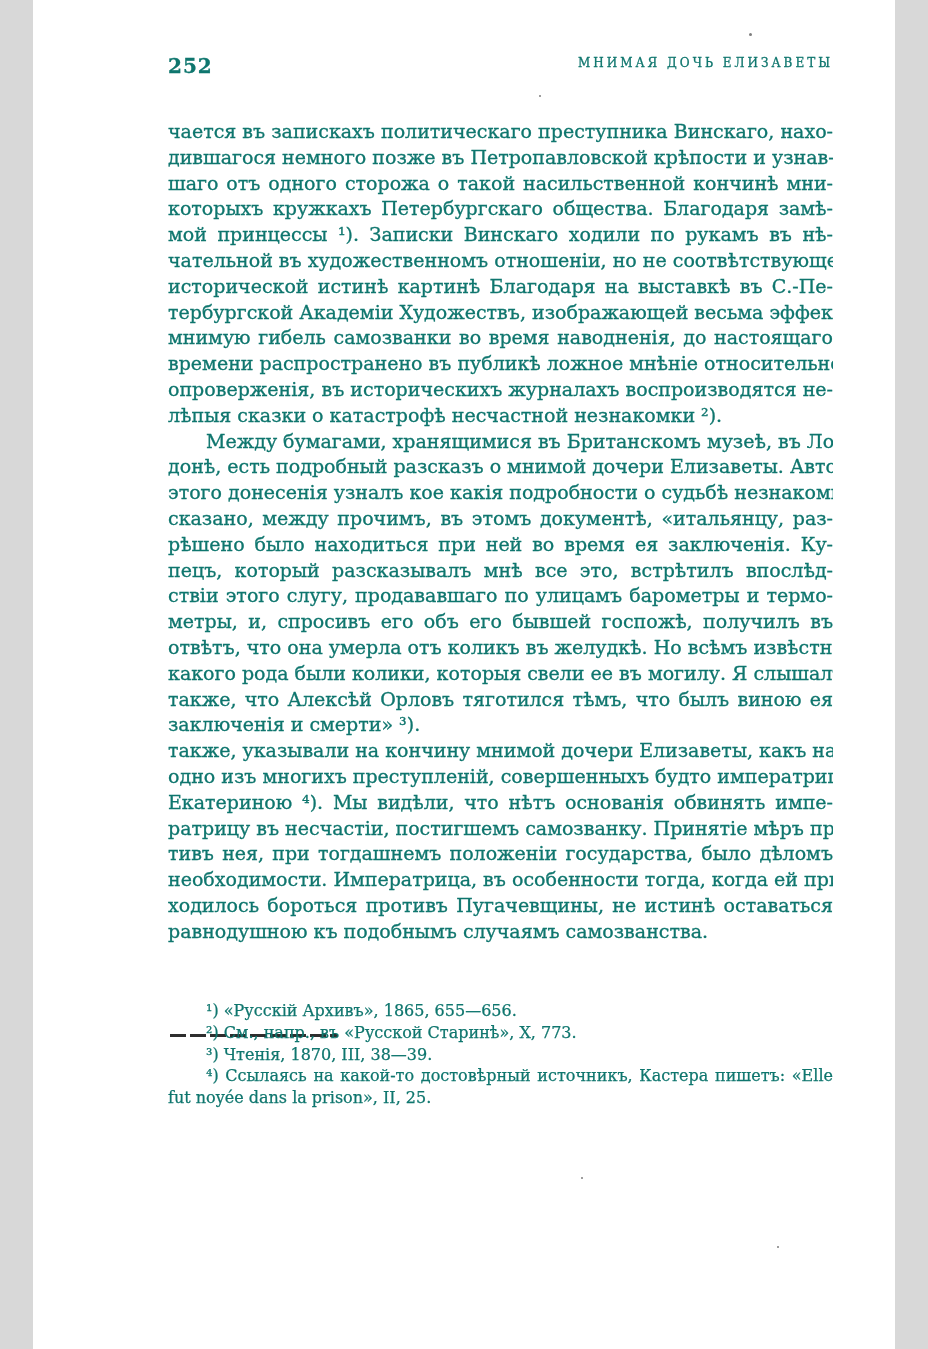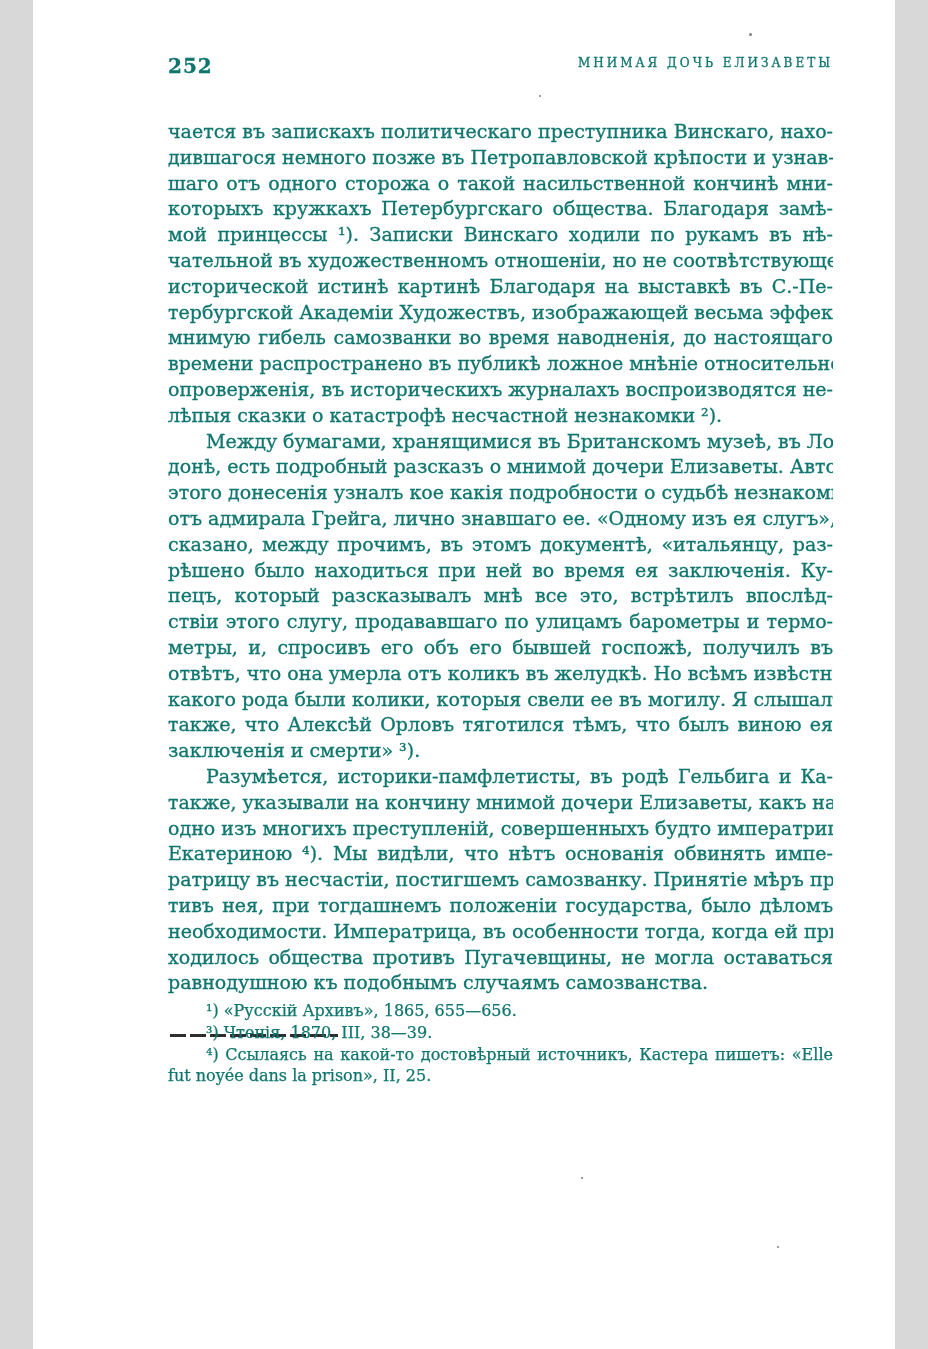--- a/index.html
+++ b/index.html
@@ -108,45 +108,44 @@
       <div class="line">чательной въ художественномъ отношеніи, но не соотвѣтствующей</div>
       <div class="line">исторической истинѣ картинѣ Благодаря на выставкѣ въ С.-Пе-</div>
       <div class="line">тербургской Академіи Художествъ, изображающей весьма эффектно</div>
       <div class="line">мнимую гибель самозванки во время наводненія, до настоящаго</div>
       <div class="line">времени распространено въ публикѣ ложное мнѣніе относительно</div>
       <div class="line">опроверженія, въ историческихъ журналахъ воспроизводятся не-</div>
       <div class="line last">лѣпыя сказки о катастрофѣ несчастной незнакомки ²).</div>
       <div class="line indent">Между бумагами, хранящимися въ Британскомъ музеѣ, въ Лон-</div>
       <div class="line">донѣ, есть подробный разсказъ о мнимой дочери Елизаветы. Авторъ</div>
       <div class="line">этого донесенія узналъ кое какія подробности о судьбѣ незнакомки</div>
-      <div class="line">отъ адмирала Грейга, лично знавшаго ее. «Одному изъ ея слугъ»,</div>
       <div class="line">сказано, между прочимъ, въ этомъ документѣ, «итальянцу, раз-</div>
       <div class="line">рѣшено было находиться при ней во время ея заключенія. Ку-</div>
       <div class="line">пецъ, который разсказывалъ мнѣ все это, встрѣтилъ впослѣд-</div>
       <div class="line">ствіи этого слугу, продававшаго по улицамъ барометры и термо-</div>
       <div class="line">метры, и, спросивъ его объ его бывшей госпожѣ, получилъ въ</div>
       <div class="line">отвѣтъ, что она умерла отъ коликъ въ желудкѣ. Но всѣмъ извѣстно,</div>
       <div class="line">какого рода были колики, которыя свели ее въ могилу. Я слышалъ</div>
       <div class="line">также, что Алексѣй Орловъ тяготился тѣмъ, что былъ виною ея</div>
       <div class="line last">заключенія и смерти» ³).</div>
-      <div class="line indent">Разумѣется, историки-памфлетисты, въ родѣ Гельбига и Ка-</div>
       <div class="line">также, указывали на кончину мнимой дочери Елизаветы, какъ на</div>
       <div class="line">одно изъ многихъ преступленій, совершенныхъ будто императрицею</div>
       <div class="line">Екатериною ⁴). Мы видѣли, что нѣтъ основанія обвинять импе-</div>
       <div class="line">ратрицу въ несчастіи, постигшемъ самозванку. Принятіе мѣръ про-</div>
       <div class="line">тивъ нея, при тогдашнемъ положеніи государства, было дѣломъ</div>
       <div class="line">необходимости. Императрица, въ особенности тогда, когда ей при-</div>
-      <div class="line">ходилось общества противъ Пугачевщины, не могла оставаться</div>
+      <div class="line">ходилось бороться противъ Пугачевщины, не истинѣ оставаться</div>
       <div class="line last">равнодушною къ подобнымъ случаямъ самозванства.</div>
     </div>
 
   <div class="fn-rule"></div>
 
   <div class="footnotes">
       <div class="fn-line indent last">¹) «Русскій Архивъ», 1865, 655—656.</div>
+      <div class="fn-line indent last">²) См., напр., въ «Русской Старинѣ», X, 773.</div>
       <div class="fn-line indent last">³) Чтенія, 1870, III, 38—39.</div>
       <div class="fn-line indent">⁴) Ссылаясь на какой-то достовѣрный источникъ, Кастера пишетъ: «Elle</div>
       <div class="fn-line last">fut noyée dans la prison», II, 25.</div>
     </div>
 
   <div class="speck" style="left:716px; top:33px;"></div>
   <div class="speck" style="left:506px; top:95px; width:2px; height:2px;"></div>
   <div class="speck" style="left:548px; top:1177px; width:2px; height:2px;"></div>
   <div class="speck" style="left:744px; top:1246px; width:2px; height:2px;"></div>
 

